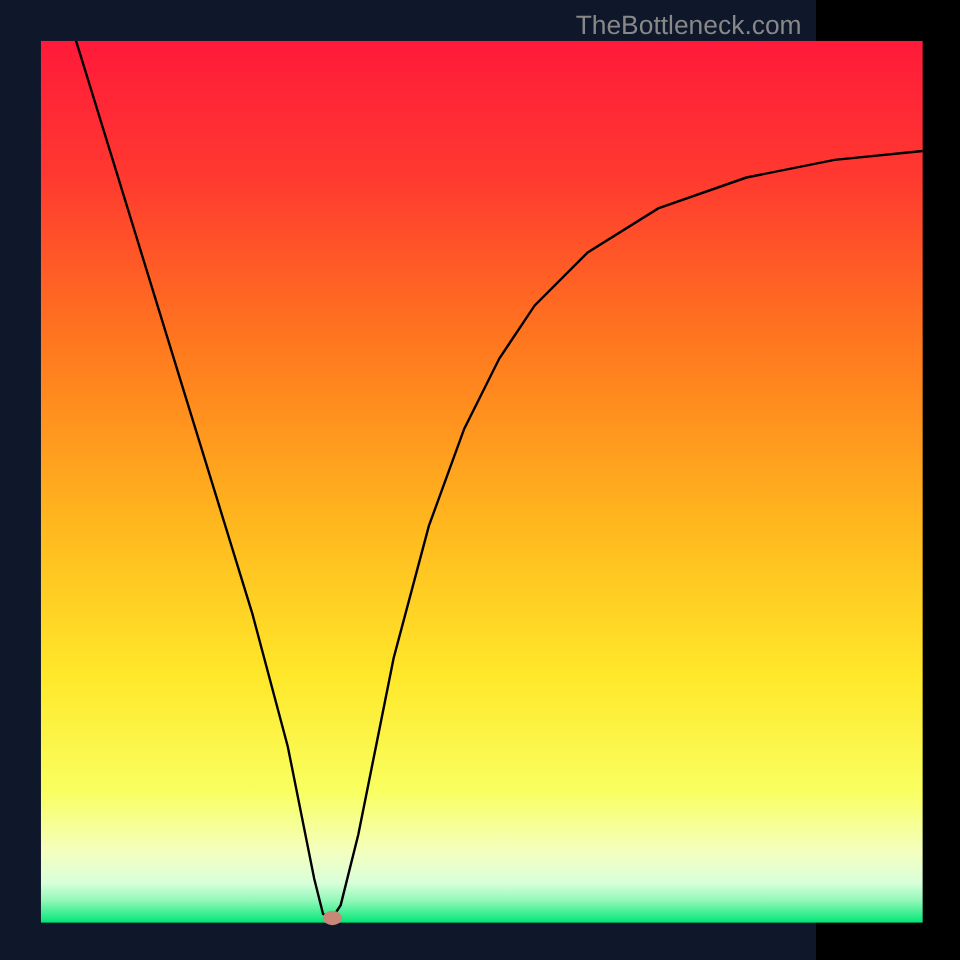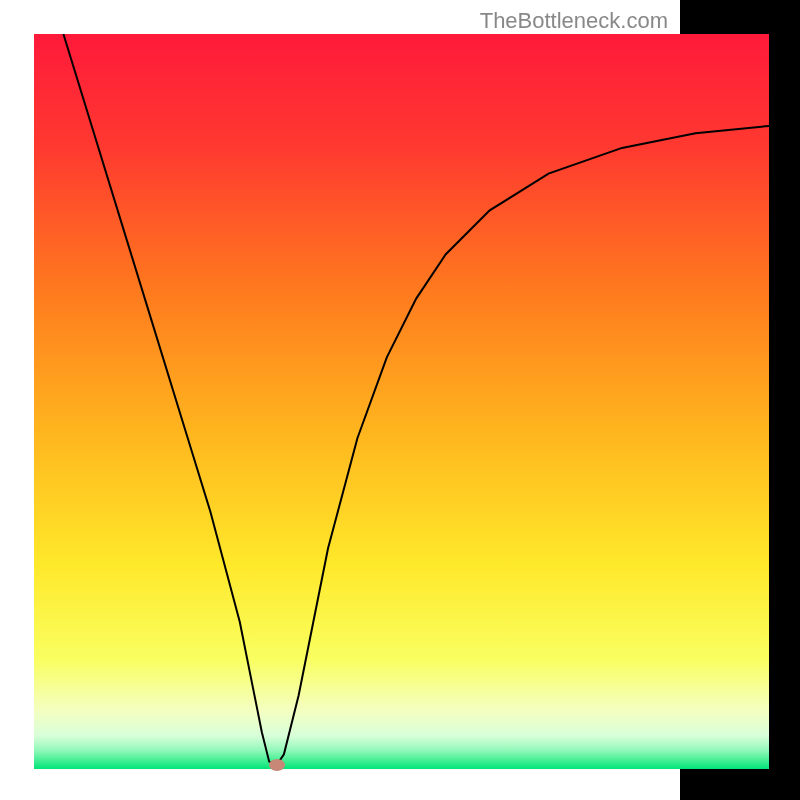--- a/index.html
+++ b/index.html
@@ -1,18 +1,18 @@
 <!DOCTYPE html>
 <html><head>
 <meta charset="utf-8">
 <style>
   * { margin: 0; padding: 0; box-sizing: border-box; }
   html, body { width: 800px; height: 800px; overflow: hidden; }
   body { background: #000; font-family: Arial, sans-serif; }
-  .container { width: 680px; height: 800px; position: relative; background: #ffffff; }
+  .container { width: 680px; height: 800px; position: relative; background: #0f172a; }
   .watermark {
     position: absolute;
     top: 8px;
     right: 12px;
     color: #888;
     font-size: 22px;
     font-weight: 500;
     z-index: 10;
   }
   .plot-area {

